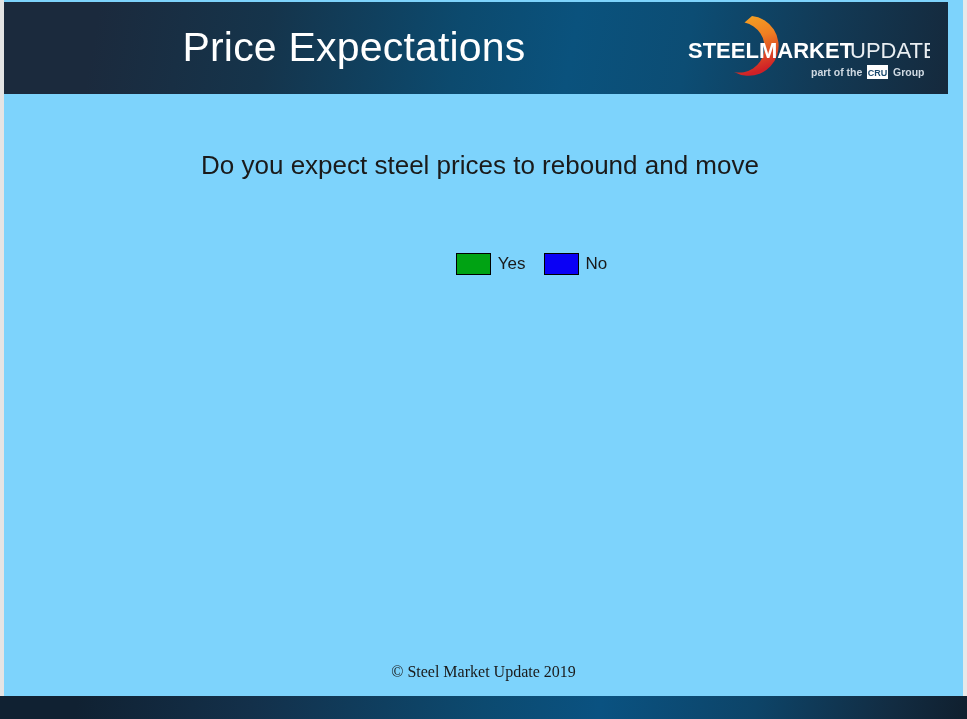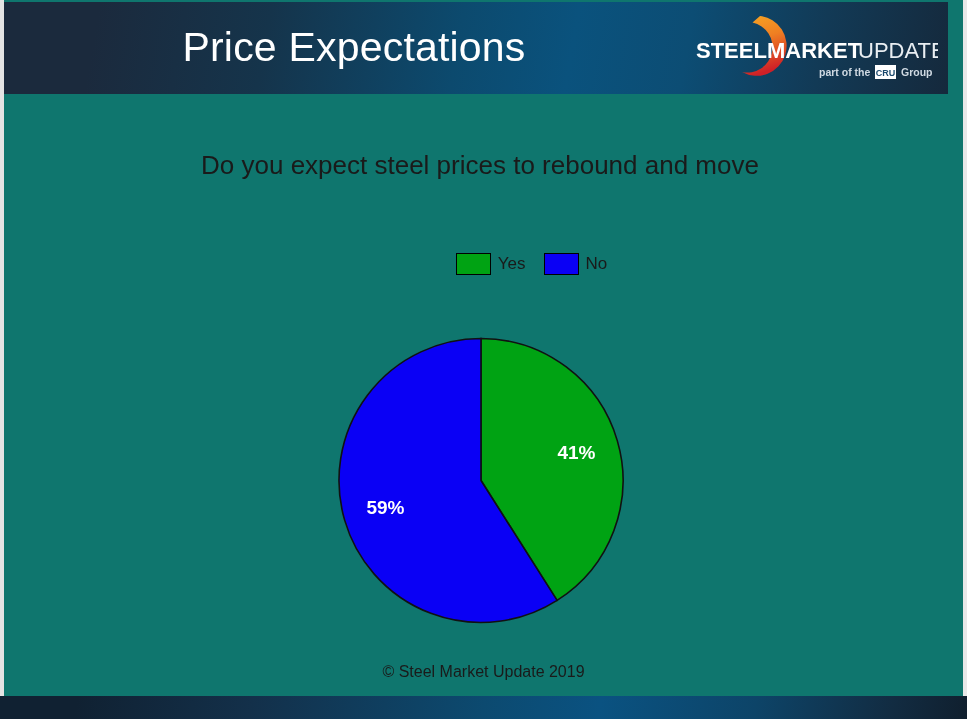--- a/index.html
+++ b/index.html
@@ -11,21 +11,21 @@
     width: 967px;
     height: 719px;
     overflow: hidden;
     font-family: "Liberation Sans", sans-serif;
   }
 
   #slide {
     position: relative;
     width: 967px;
     height: 719px;
-    background: #0f766e;
+    background: #7dd3fc;
     box-sizing: border-box;
   }
 
   
   .edge-left, .edge-right {
     position: absolute;
     top: 0;
     width: 4px;
     height: 719px;
     background: #e4e4e4;
@@ -62,21 +62,21 @@
     font-weight: 400;
     letter-spacing: 0.2px;
     line-height: 56px;
     white-space: nowrap;
     font-family: "Liberation Sans", sans-serif;
   }
 
   
   #logo {
     position: absolute;
-    right: 10px;
+    right: 18px;
     top: 8px;
     width: 250px;
     height: 78px;
     text-align: right;
   }
   #logo svg { display: block; }
 
   
   #chart-title {
     position: absolute;
@@ -137,21 +137,21 @@
   }
 
   #copyright {
     position: absolute;
     left: 0;
     top: 663px;
     width: 967px;
     text-align: center;
     font-size: 16px;
     color: #1a1a1a;
-    font-family: Liberation Sans, sans-serif;
+    font-family: Liberation Serif, serif;
   }
 
   
   #footer-bar {
     position: absolute;
     left: 0;
     bottom: 0;
     width: 967px;
     height: 23px;
     background: linear-gradient(100deg,
@@ -221,30 +221,20 @@
     <div class="legend-item">
       <span class="legend-swatch" id="sw0" style="background: rgb(0, 163, 19);"></span>
       <span class="legend-label">Yes</span>
     </div>
     <div class="legend-item">
       <span class="legend-swatch" id="sw1" style="background: rgb(10, 0, 245);"></span>
       <span class="legend-label">No</span>
     </div>
   </div>
 
-  <div id="pie-wrap">
-    <svg width="290" height="292" viewBox="0 0 290 292" xmlns="http://www.w3.org/2000/svg">
-      <g>
-        <path id="slice0" stroke="#111111" stroke-width="1.6" d="M 144 145.5 L 144.00 3.50 A 142 142 0 0 1 220.09 265.39 Z" fill="#00a313"></path>
-        <path id="slice1" stroke="#111111" stroke-width="1.6" d="M 144 145.5 L 220.09 265.39 A 142 142 0 1 1 144.00 3.50 Z" fill="#0a00f5"></path>
-      </g>
-      <text id="lbl0" class="slice-label" text-anchor="middle" x="239.5" y="123.8">41%</text>
-      <text id="lbl1" class="slice-label" text-anchor="middle" x="48.5" y="179.2">59%</text>
-    </svg>
-  </div>
 
   <div id="copyright">© Steel Market Update 2019</div>
 
   <div id="footer-bar">
     <div id="page-number">13</div>
   </div>
 
 </div>
 
 </body></html>

